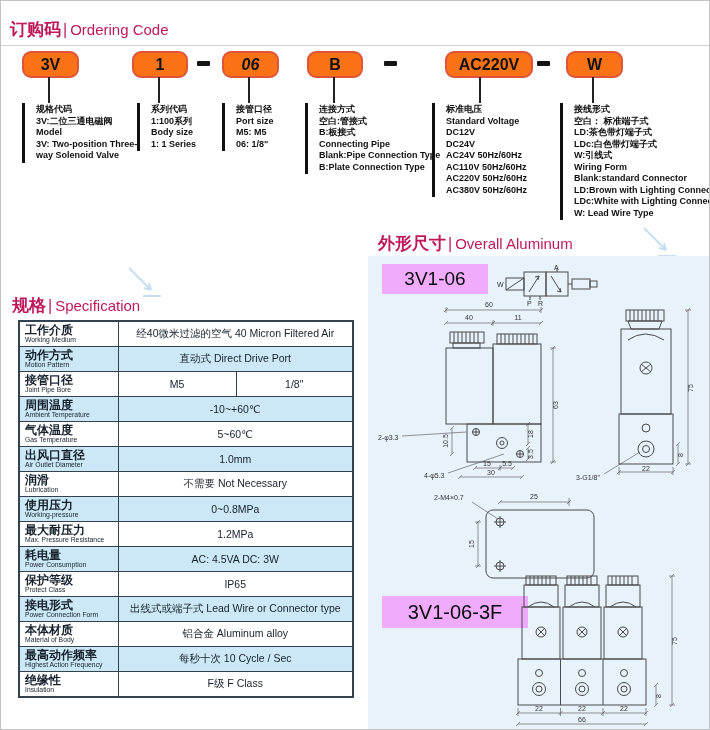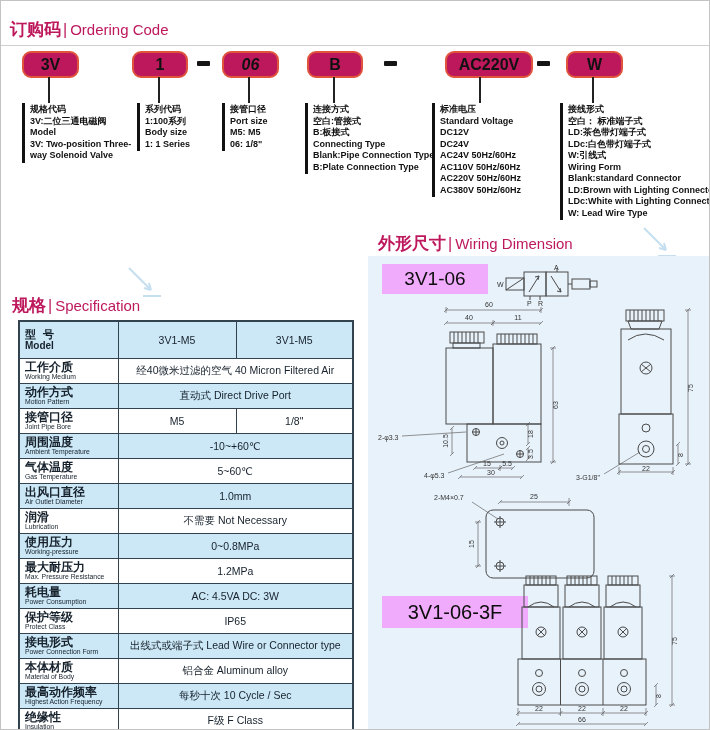--- a/index.html
+++ b/index.html
@@ -10,30 +10,30 @@
   }
   .frame{position:absolute;inset:0;border:1px solid #c3c3c3;pointer-events:none;z-index:50;}
   
   .sec-title{position:absolute;white-space:nowrap;color:#be185d;}
   .sec-title .cn{font-size:17px;font-weight:bold;}
   .sec-title .bar{font-size:16px;font-weight:normal;margin:0 3px 0 2px;}
   .sec-title .en{font-size:15px;}
   .top-rule{position:absolute;left:0;top:45px;width:710px;height:1px;background:#cfcfcf;}
   
   .code-box{
-    position:absolute;top:51px;height:23px;background:#be185d;
+    position:absolute;top:51px;height:23px;background:#f97316;
     border:2px solid #e0543c;border-radius:9px;
     display:flex;align-items:center;justify-content:center;
     font-weight:bold;font-size:16px;color:#111;
   }
   .code-dash{position:absolute;top:61px;width:13px;height:5px;background:#151515;border-radius:1px;}
   .conn{position:absolute;top:77px;width:2px;height:26px;background:#222;}
   .ann{
     position:absolute;top:103px;border-left:3px solid #111;
-    padding:1px 0 1px 5px;font-size:9px;line-height:11.5px;
+    padding:1px 0 1px 11px;font-size:9px;line-height:11.5px;
     font-weight:bold;color:#111;white-space:nowrap;
   }
   
   .spec-table{
     position:absolute;left:18px;top:320px;width:334px;
     border-collapse:collapse;table-layout:fixed;
     border:2px solid #33424f;background:#fff;
   }
   .spec-table td{border:1px solid #33424f;height:22px;padding:0;overflow:hidden;}
   .spec-table tr.hdr td{height:34px;}
@@ -99,21 +99,21 @@
 <div class="ann" style="left:222px;">
   <div>接管口径</div>
   <div>Port size</div>
   <div>M5: M5</div>
   <div>06: 1/8"</div>
 </div>
 <div class="ann" style="left:305px;">
   <div>连接方式</div>
   <div>空白:管接式</div>
   <div>B:板接式</div>
-  <div>Connecting Type</div>
+  <div>Connecting Pipe</div>
   <div>Blank:Pipe Connection Type</div>
   <div>B:Plate Connection Type</div>
 </div>
 <div class="ann" style="left:432px;">
   <div>标准电压</div>
   <div>Standard  Voltage</div>
   <div>DC12V</div>
   <div>DC24V</div>
   <div>AC24V   50Hz/60Hz</div>
   <div>AC110V  50Hz/60Hz</div>
@@ -140,28 +140,20 @@
   <path d="M4 2 L26 24 M26 24 l-7 -2 M26 24 l-2 -7 M18 30 H36"></path>
 </svg>
 
 <table class="spec-table">
   <colgroup>
       <col style="width:99px">
       <col style="width:118px">
       <col style="width:117px">
     </colgroup>
   <tbody>
-      <tr class="hdr blue">
-    <td class="lbl">
-      <div class="cn">型 号</div>
-      <div class="en" style="font-size:10px;font-weight:bold;line-height:12px;">Model</div>
-    </td>
-    <td class="val">3V1-M5</td>
-    <td class="val">3V1-M5</td>
-  </tr>
   <tr>
     <td class="lbl">
           <div class="cn">工作介质</div>
           <div class="en">Working Medium</div>
         </td>
     <td class="val" colspan="2">经40微米过滤的空气  40 Micron Filtered Air</td>
   </tr>
   <tr class="blue">
     <td class="lbl">
           <div class="cn">动作方式</div>
@@ -259,21 +251,21 @@
           <div class="cn">绝缘性</div>
           <div class="en">Insulation</div>
         </td>
     <td class="val" colspan="2">F级    F  Class</td>
   </tr>
 
 </tbody>
   </table>
 
 <div class="sec-title" style="left:378px;top:232px;">
-  <span class="cn">外形尺寸</span><span class="bar">|</span><span class="en">Wiring Dimension</span>
+  <span class="cn">外形尺寸</span><span class="bar">|</span><span class="en">Overall Aluminum</span>
 </div>
 <svg class="wm" style="left:640px;top:226px;" width="42" height="34" viewBox="0 0 42 34">
   <path d="M4 2 L26 24 M26 24 l-7 -2 M26 24 l-2 -7 M18 30 H36"></path>
 </svg>
 
 <div class="panel"></div>
 
 <div class="badge" style="left:382px;top:264px;width:106px;height:30px;font-size:19px;">3V1-06</div>
 
 <svg class="draw" style="left:488px;top:264px;" width="120" height="44" viewBox="0 0 120 44">

